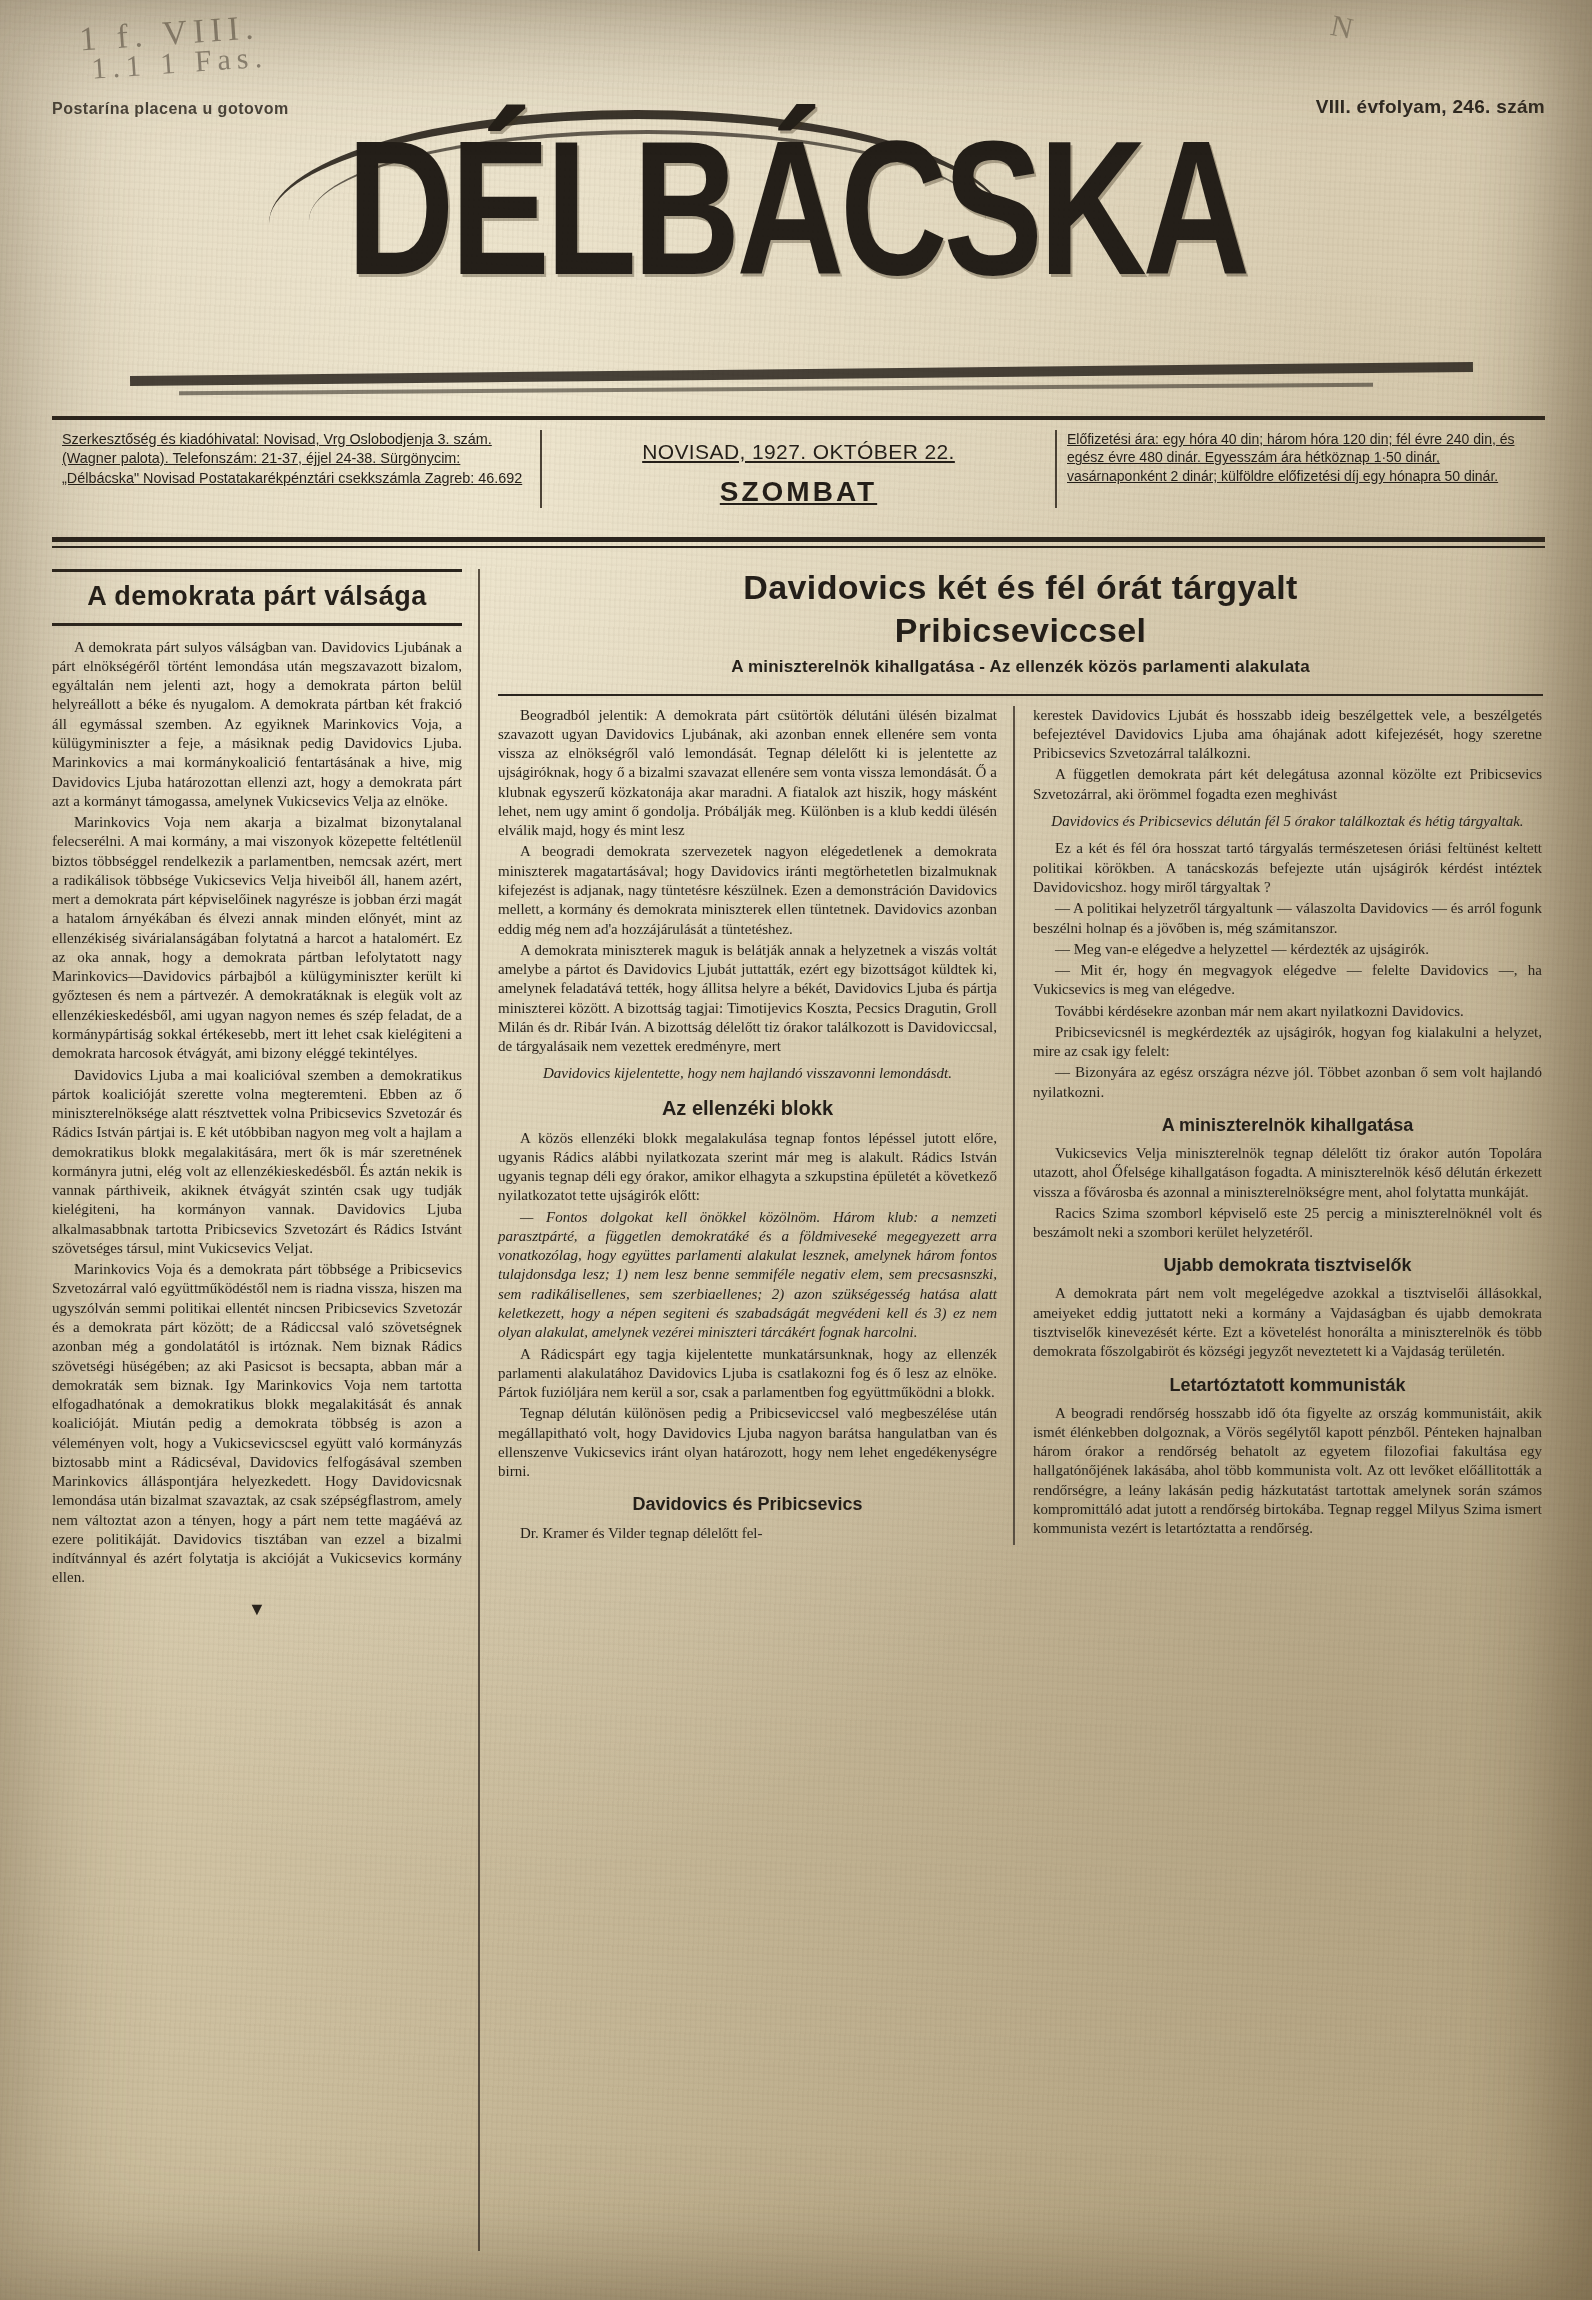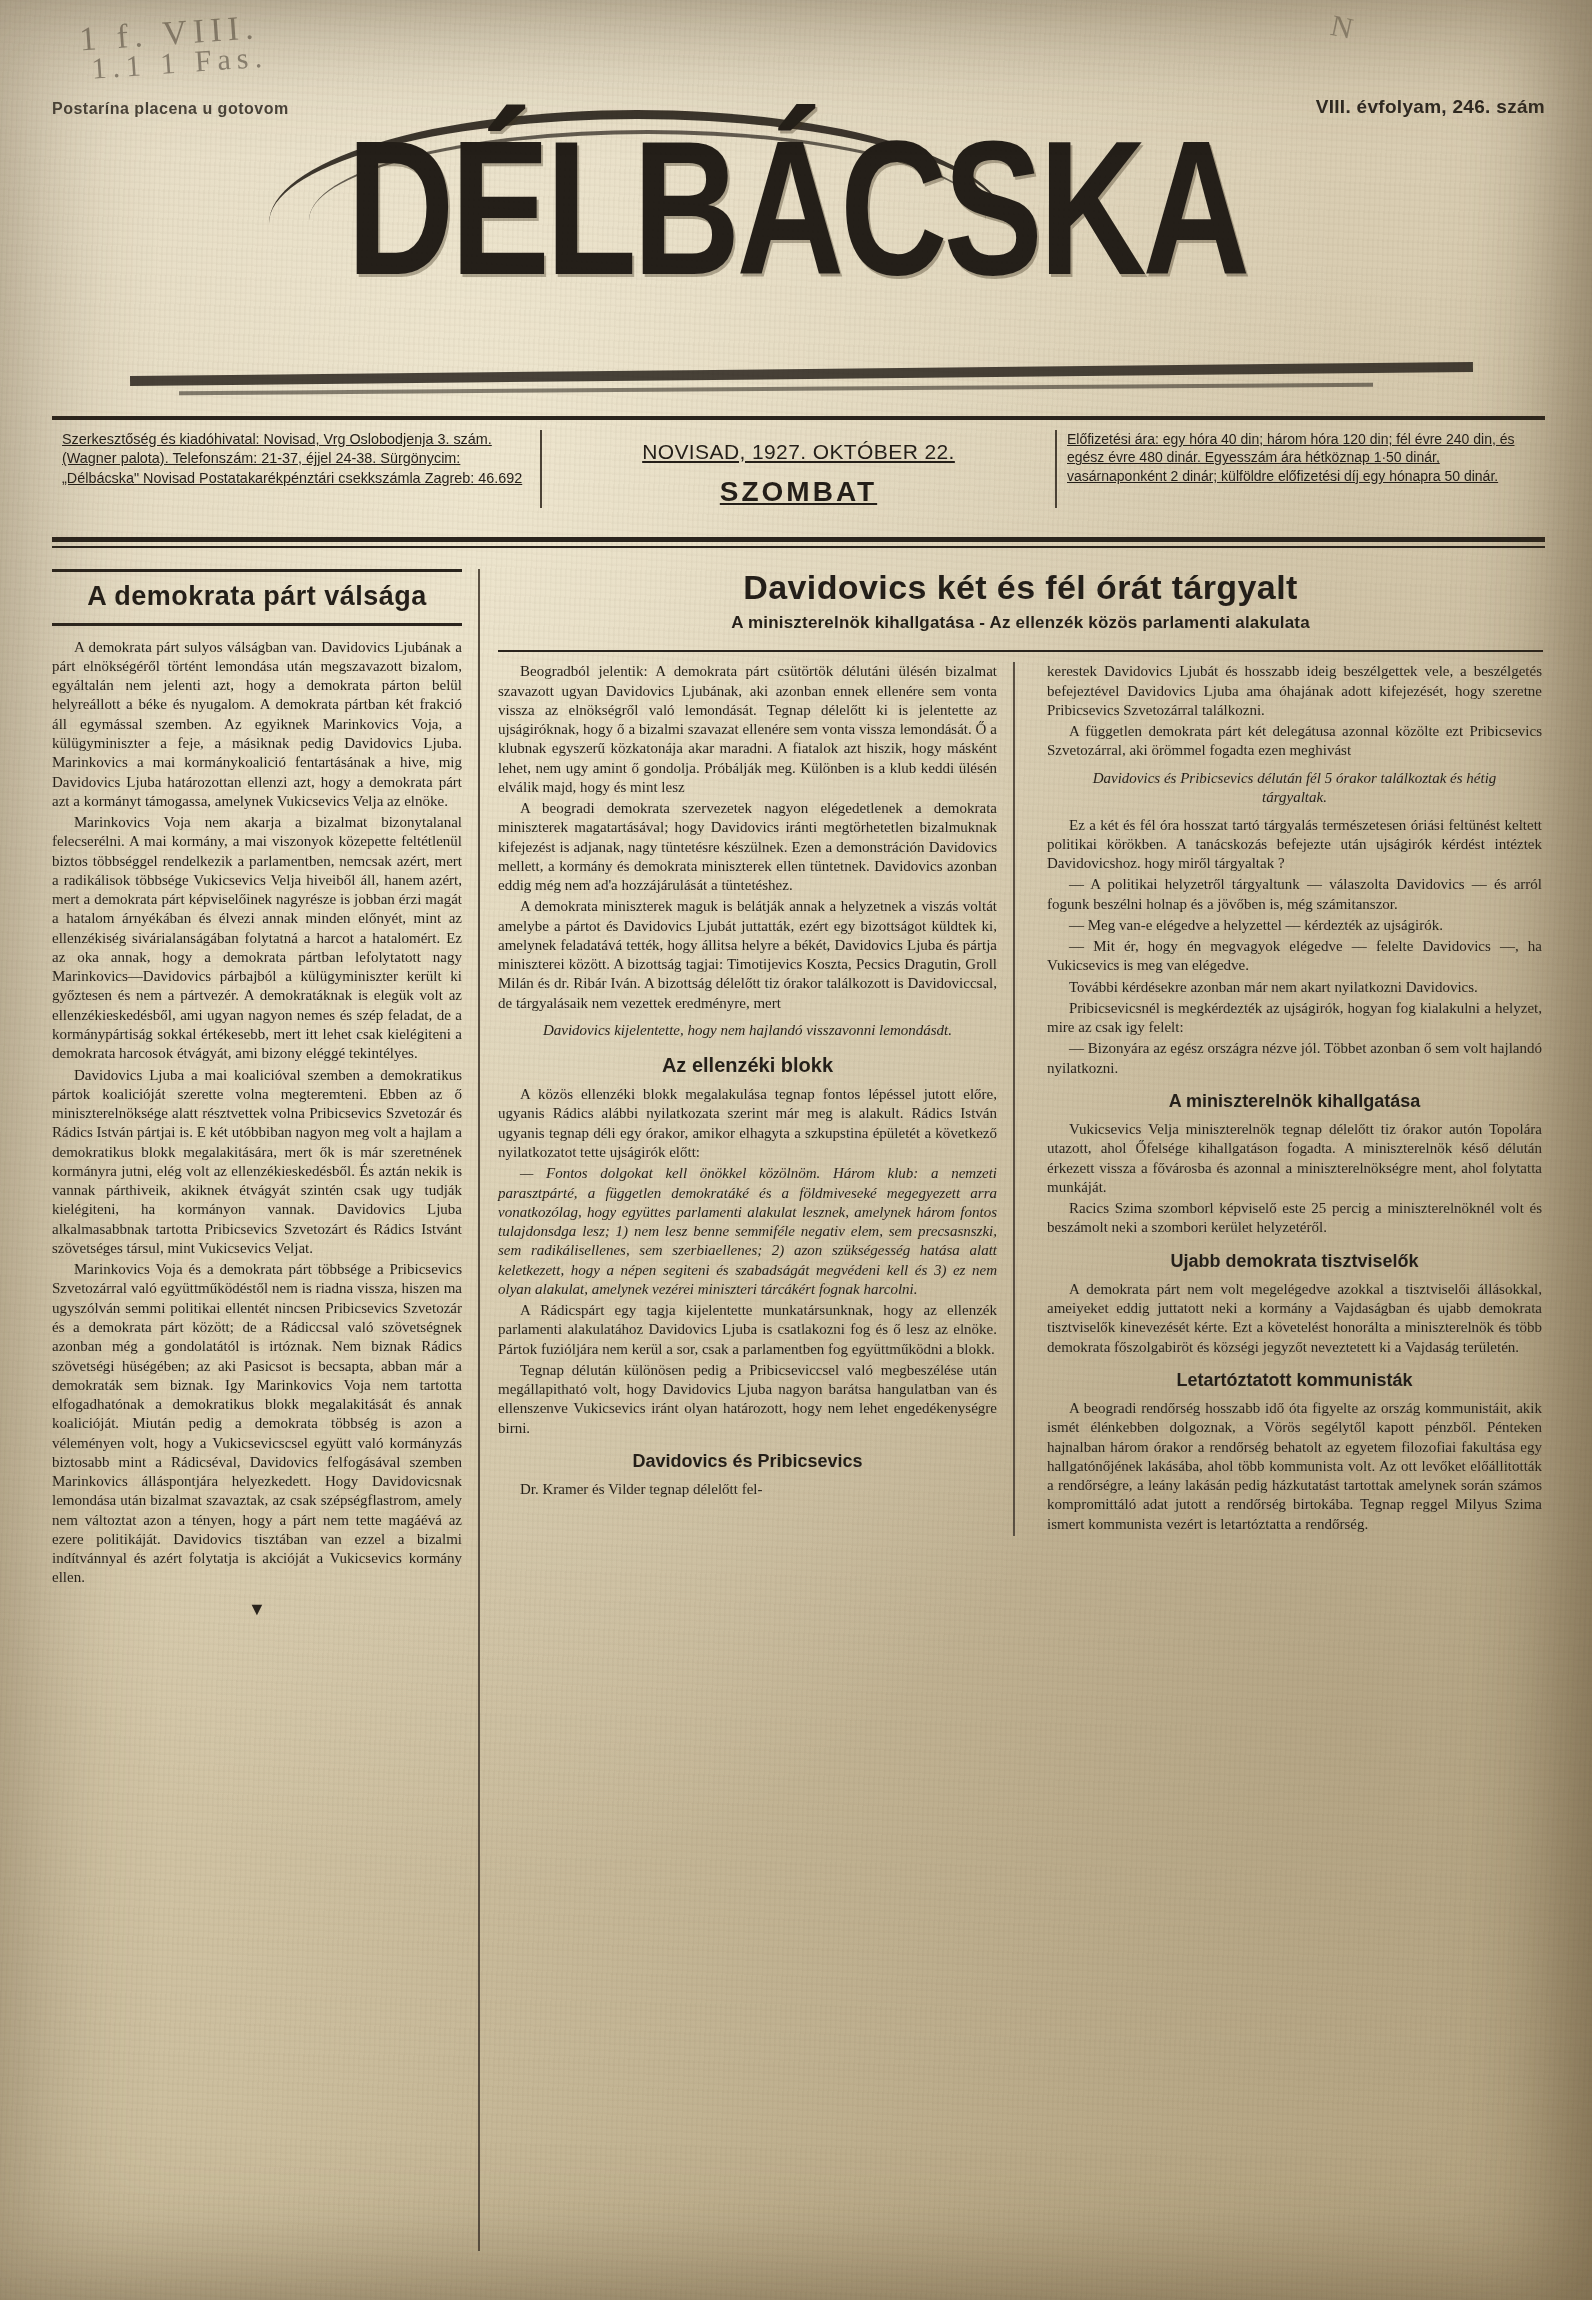--- a/index.html
+++ b/index.html
@@ -210,21 +210,21 @@
     color: #241f19;
     font-size: 15px;
     line-height: 1.285;
     text-align: justify;
     hyphens: auto;
   }
   .col1 { width: 428px; padding-right: 16px; border-right: 2px solid #5a5043; }
   .col2 { width: 1063px; padding-left: 18px; display: flex; }
   .sub { box-sizing: border-box; }
   .sub-a { width: 517px; padding-right: 16px; border-right: 2px solid #5a5043; }
-  .sub-b { width: 527px; padding-left: 32px; }
+  .sub-b { width: 527px; padding-left: 18px; }
 
   .head-box {
     border-top: 3px solid #2a241d;
     border-bottom: 3px solid #2a241d;
     text-align: center;
     font-family: "Liberation Sans", sans-serif;
     font-weight: bold;
     font-size: 27px;
     letter-spacing: 0.5px;
     padding: 7px 0 9px;
@@ -328,20 +328,21 @@
       <p>A demokrata párt sulyos válságban van. Davidovics Ljubának a párt elnökségéről történt lemondása után megszavazott bizalom, egyáltalán nem jelenti azt, hogy a demokrata párton belül helyreállott a béke és nyugalom. A demokrata pártban két frakció áll egymással szemben. Az egyiknek Marinkovics Voja, a külügyminiszter a feje, a másiknak pedig Davidovics Ljuba. Marinkovics a mai kormánykoalició fentartásának a hive, mig Davidovics Ljuba határozottan ellenzi azt, hogy a demokrata párt azt a kormányt támogassa, amelynek Vukicsevics Velja az elnöke.</p>
       <p>Marinkovics Voja nem akarja a bizalmat bizonytalanal felecserélni. A mai kormány, a mai viszonyok közepette feltétlenül biztos többséggel rendelkezik a parlamentben, nemcsak azért, mert a radikálisok többsége Vukicsevics Velja hiveiből áll, hanem azért, mert a demokrata párt képviselőinek nagyrésze is jobban érzi magát a hatalom árnyékában és élvezi annak minden előnyét, mint az ellenzékiség sivárialanságában folytatná a harcot a hatalomért. Ez az oka annak, hogy a demokrata pártban lefolytatott nagy Marinkovics—Davidovics párbajból a külügyminiszter került ki győztesen és nem a pártvezér. A demokratáknak is elegük volt az ellenzékieskedésből, ami ugyan nagyon nemes és szép feladat, de a kormánypártiság sokkal értékesebb, mert itt lehet csak kielégiteni a demokrata harcosok étvágyát, ami bizony eléggé tekintélyes.</p>
       <p>Davidovics Ljuba a mai koalicióval szemben a demokratikus pártok koalicióját szerette volna megteremteni. Ebben az ő miniszterelnöksége alatt résztvettek volna Pribicsevics Szvetozár és Rádics István pártjai is. E két utóbbiban nagyon meg volt a hajlam a demokratikus blokk megalakitására, mert ők is már szeretnének kormányra jutni, elég volt az ellenzékieskedésből. És aztán nekik is vannak párthiveik, akiknek étvágyát szintén csak ugy tudják kielégiteni, ha kormányon vannak. Davidovics Ljuba alkalmasabbnak tartotta Pribicsevics Szvetozárt és Rádics Istvánt szövetséges társul, mint Vukicsevics Veljat.</p>
       <p>Marinkovics Voja és a demokrata párt többsége a Pribicsevics Szvetozárral való együttműködéstől nem is riadna vissza, hiszen ma ugyszólván semmi politikai ellentét nincsen Pribicsevics Szvetozár és a demokrata párt között; de a Rádiccsal való szövetségnek azonban még a gondolatától is irtóznak. Nem biznak Rádics szövetségi hüségében; az aki Pasicsot is becsapta, abban már a demokraták sem biznak. Igy Marinkovics Voja nem tartotta elfogadhatónak a demokratikus blokk megalakitását és annak koalicióját. Miután pedig a demokrata többség is azon a véleményen volt, hogy a Vukicsevicscsel együtt való kormányzás biztosabb mint a Rádicséval, Davidovics felfogásával szemben Marinkovics álláspontjára helyezkedett. Hogy Davidovicsnak lemondása után bizalmat szavaztak, az csak szépségflastrom, amely nem változtat azon a tényen, hogy a párt nem tette magáévá az ezere politikáját. Davidovics tisztában van ezzel a bizalmi indítvánnyal és azért folytatja is akcióját a Vukicsevics kormány ellen.</p>
       <div class="dingbat">▼</div>
     </div>
 
     <div class="col col2">
       <div style="width:100%">
         <div class="big-head">Davidovics két és fél órát tárgyalt</div>
+        <div class="big-head">Pribicseviccsel</div>
         <div class="sub-head">A miniszterelnök kihallgatása - Az ellenzék közös parlamenti alakulata</div>
 
         <div style="display:flex">
           <div class="sub sub-a">
             <p>Beogradból jelentik: A demokrata párt csütörtök délutáni ülésén bizalmat szavazott ugyan Davidovics Ljubának, aki azonban ennek ellenére sem vonta vissza az elnökségről való lemondását. Tegnap délelőtt ki is jelentette az ujságiróknak, hogy ő a bizalmi szavazat ellenére sem vonta vissza lemondását. Ő a klubnak egyszerű közkatonája akar maradni. A fiatalok azt hiszik, hogy másként lehet, nem ugy amint ő gondolja. Próbálják meg. Különben is a klub keddi ülésén elválik majd, hogy és mint lesz</p>
             <p>A beogradi demokrata szervezetek nagyon elégedetlenek a demokrata miniszterek magatartásával; hogy Davidovics iránti megtörhetetlen bizalmuknak kifejezést is adjanak, nagy tüntetésre készülnek. Ezen a demonstráción Davidovics mellett, a kormány és demokrata miniszterek ellen tüntetnek. Davidovics azonban eddig még nem ad'a hozzájárulását a tüntetéshez.</p>
             <p>A demokrata miniszterek maguk is belátják annak a helyzetnek a viszás voltát amelybe a pártot és Davidovics Ljubát juttatták, ezért egy bizottságot küldtek ki, amelynek feladatává tették, hogy állitsa helyre a békét, Davidovics Ljuba és pártja miniszterei között. A bizottság tagjai: Timotijevics Koszta, Pecsics Dragutin, Groll Milán és dr. Ribár Iván. A bizottság délelőtt tiz órakor találkozott is Davidoviccsal, de tárgyalásaik nem vezettek eredményre, mert</p>
             <div class="ital">Davidovics kijelentette, hogy nem hajlandó visszavonni lemondásdt.</div>
             <div class="sec-head">Az ellenzéki blokk</div>
             <p>A közös ellenzéki blokk megalakulása tegnap fontos lépéssel jutott előre, ugyanis Rádics alábbi nyilatkozata szerint már meg is alakult. Rádics István ugyanis tegnap déli egy órakor, amikor elhagyta a szkupstina épületét a következő nyilatkozatot tette ujságirók előtt:</p>

